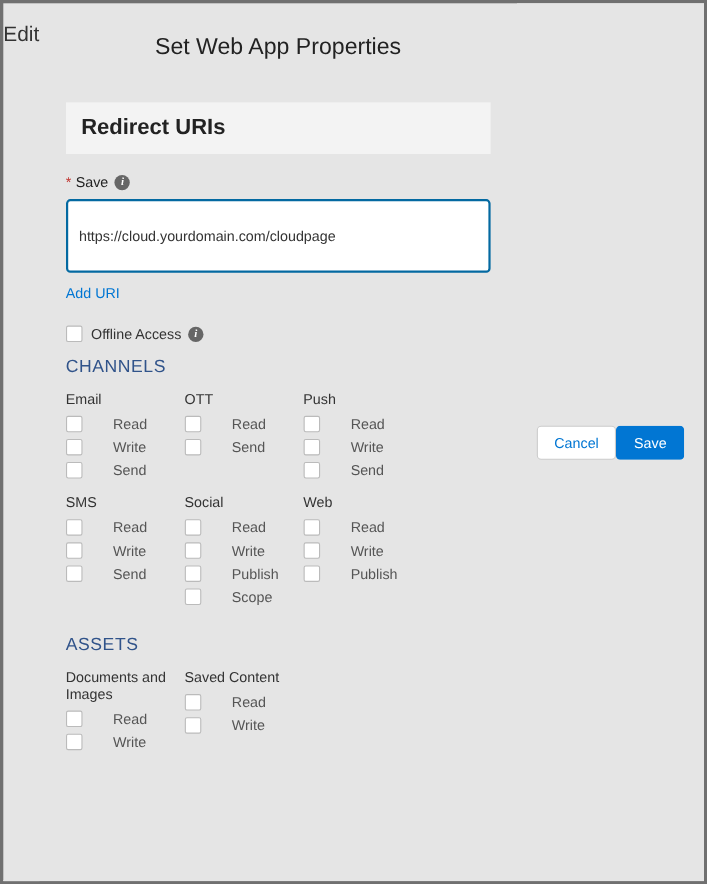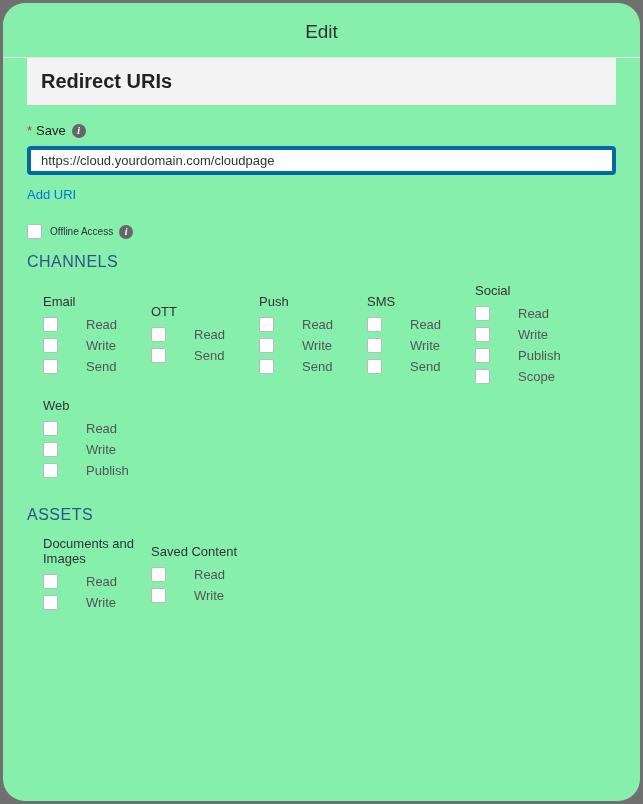--- a/index.html
+++ b/index.html
@@ -7,24 +7,23 @@
       font-family: Arial, Helvetica, sans-serif;
       background: #707070;
       width: 643px;
       height: 804px;
       overflow: hidden;
       position: relative;
     }
     .modal {
       position: absolute;
       top: 3px; left: 3px; right: 3px; bottom: 3px;
-      background: #86efac;
-      display: flex;
-      flex-direction: column;
-      border-radius: 22px;
+      background: #e5e5e5;
+      display: flex;
+      flex-direction: row;
     }
     .modal-header {
       text-align: center;
       padding: 18px 0 14px;
       border-bottom: 1px solid #e5e5e5;
       font-size: 19px;
       color: #333;
     }
     .modal-body {
       flex: 1;
@@ -66,23 +65,23 @@
       font-size: 10px;
       font-weight: bold;
       align-items: center;
       justify-content: center;
       margin-left: 6px;
       font-style: italic;
       font-family: Georgia, serif;
     }
     .text-input {
       width: 100%;
-      padding: 3px 10px;
-      font-size: 13px;
-      border: 4px solid #0369a1;
+      padding: 24px 10px;
+      font-size: 13px;
+      border: 2px solid #0369a1;
       border-radius: 4px;
       color: #333;
       margin-bottom: 10px;
     }
     .link {
       color: #0176d3;
       font-size: 13px;
       cursor: pointer;
       display: inline-block;
       margin-bottom: 22px;
@@ -93,33 +92,31 @@
       margin-bottom: 14px;
     }
     .chk {
       width: 15px; height: 15px;
       border: 1px solid #bbb;
       border-radius: 2px;
       background: #fff;
       margin-right: 8px;
       flex-shrink: 0;
     }
-    .offline-row .label { font-size: 10px; color: #333; }
+    .offline-row .label { font-size: 13px; color: #333; }
     .group-heading {
       color: #30538a;
       font-size: 16px;
       letter-spacing: 0.5px;
       margin-bottom: 12px;
     }
     .channel-grid {
       display: flex;
       flex-wrap: wrap;
-      margin-left: 16px;
       margin-bottom: 14px;
-      align-items: center;
     }
     .channel-col {
       width: 108px;
       margin-bottom: 8px;
       padding-right: 6px;
     }
     .channel-name {
       font-size: 13px;
       color: #333;
       margin-bottom: 8px;
@@ -160,20 +157,21 @@
   </style>
 </head>
 <body>
 
 <div class="modal">
 
   <div class="modal-header">Edit</div>
 
   <div class="modal-body">
 
+    <h2 class="page-title">Set Web App Properties</h2>
 
     
     <div class="section-bar">Redirect URIs</div>
 
     <div class="field-label-row">
       <span class="req">*</span>
       <span>Save</span>
       <span class="info-icon">i</span>
     </div>
 
@@ -306,14 +304,18 @@
           </div>
           <div class="perm-row">
             <span class="chk"></span>
             <span class="perm-label">Write</span>
           </div>
         </div>
       </div>
 
   </div>
 
+  <div class="modal-footer">
+    <button class="btn btn-cancel">Cancel</button>
+    <button class="btn btn-save">Save</button>
+  </div>
 
 </div>
 
 </body></html>

